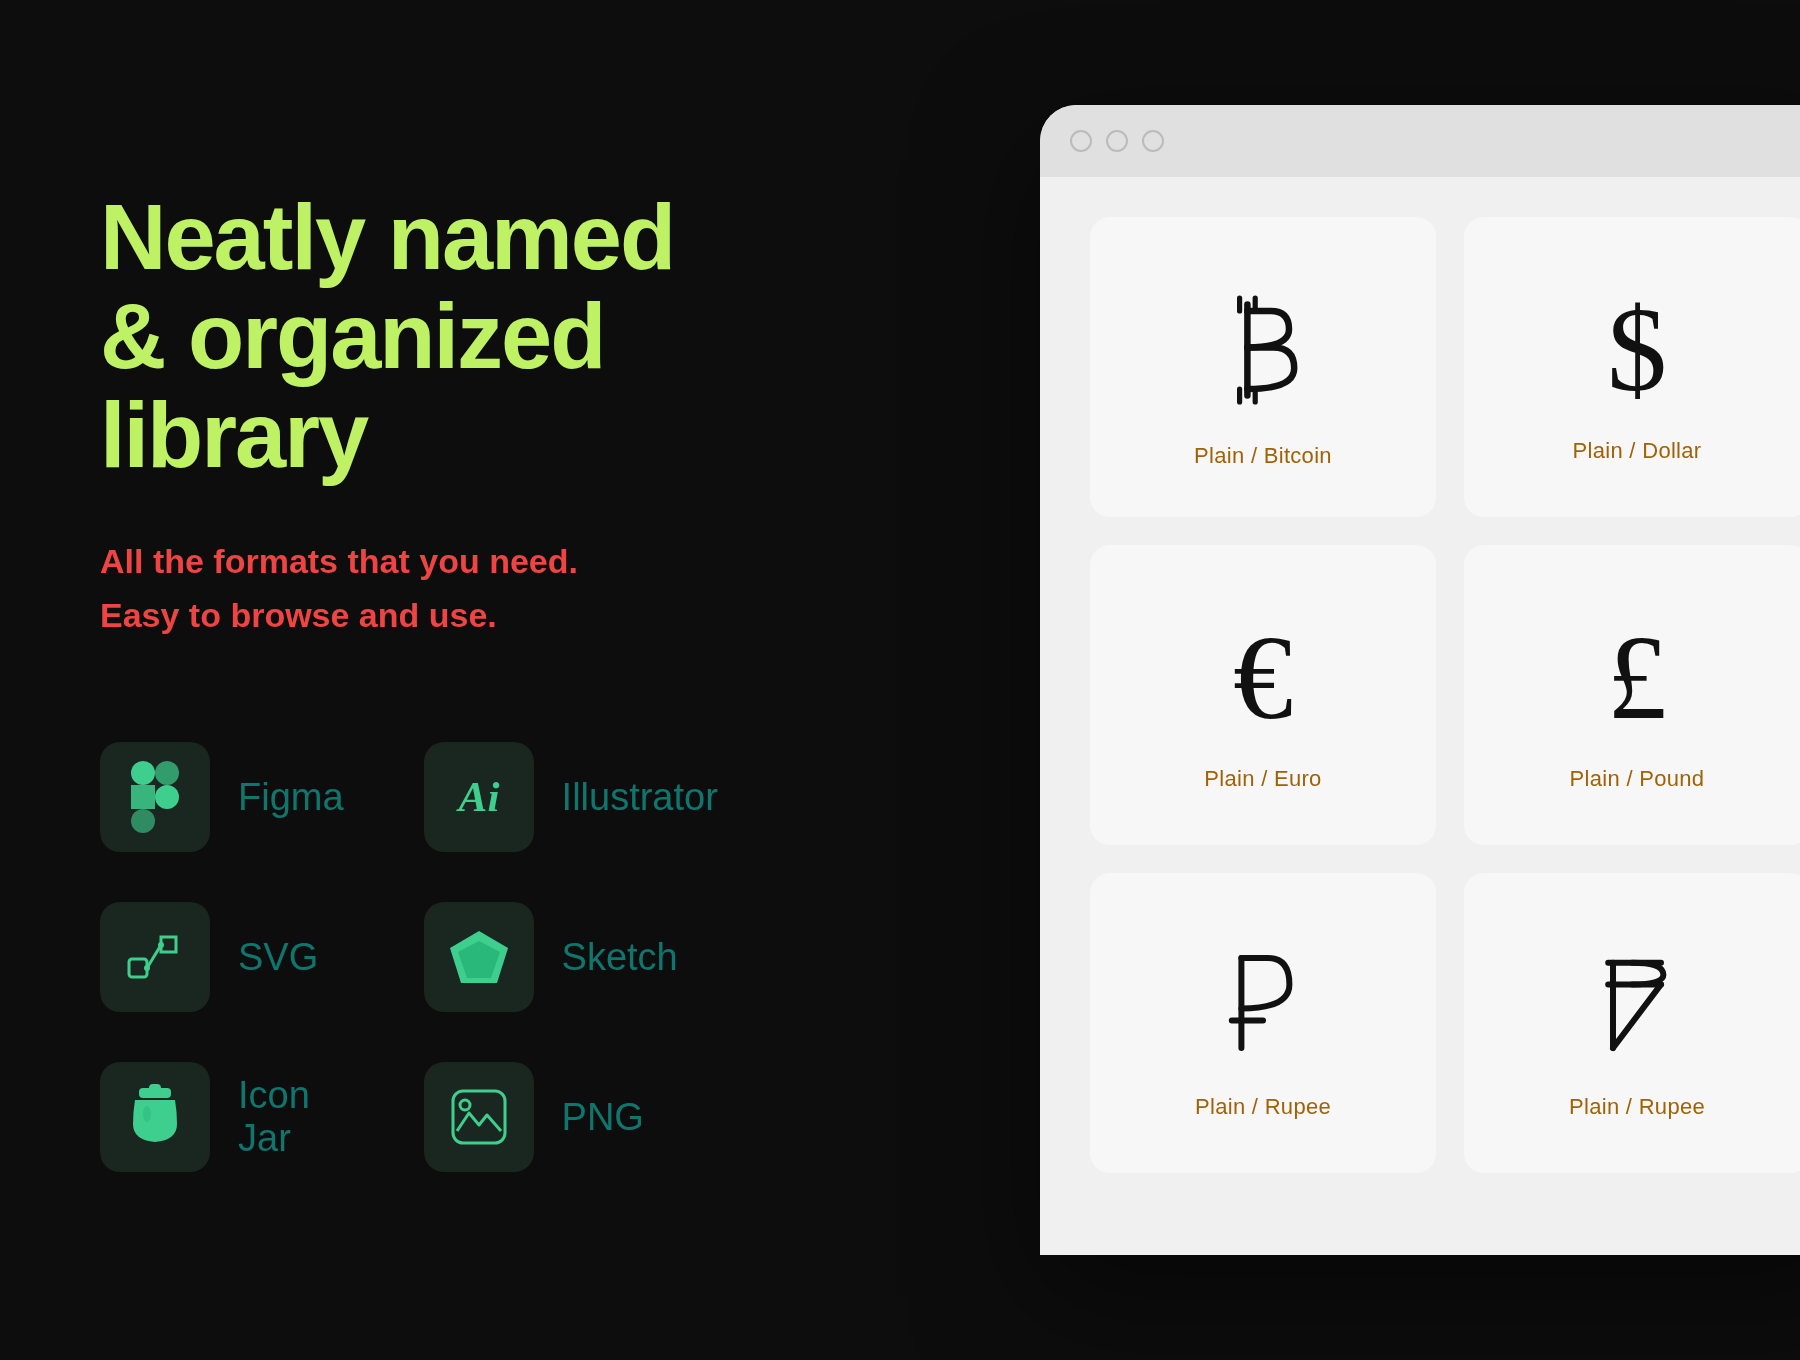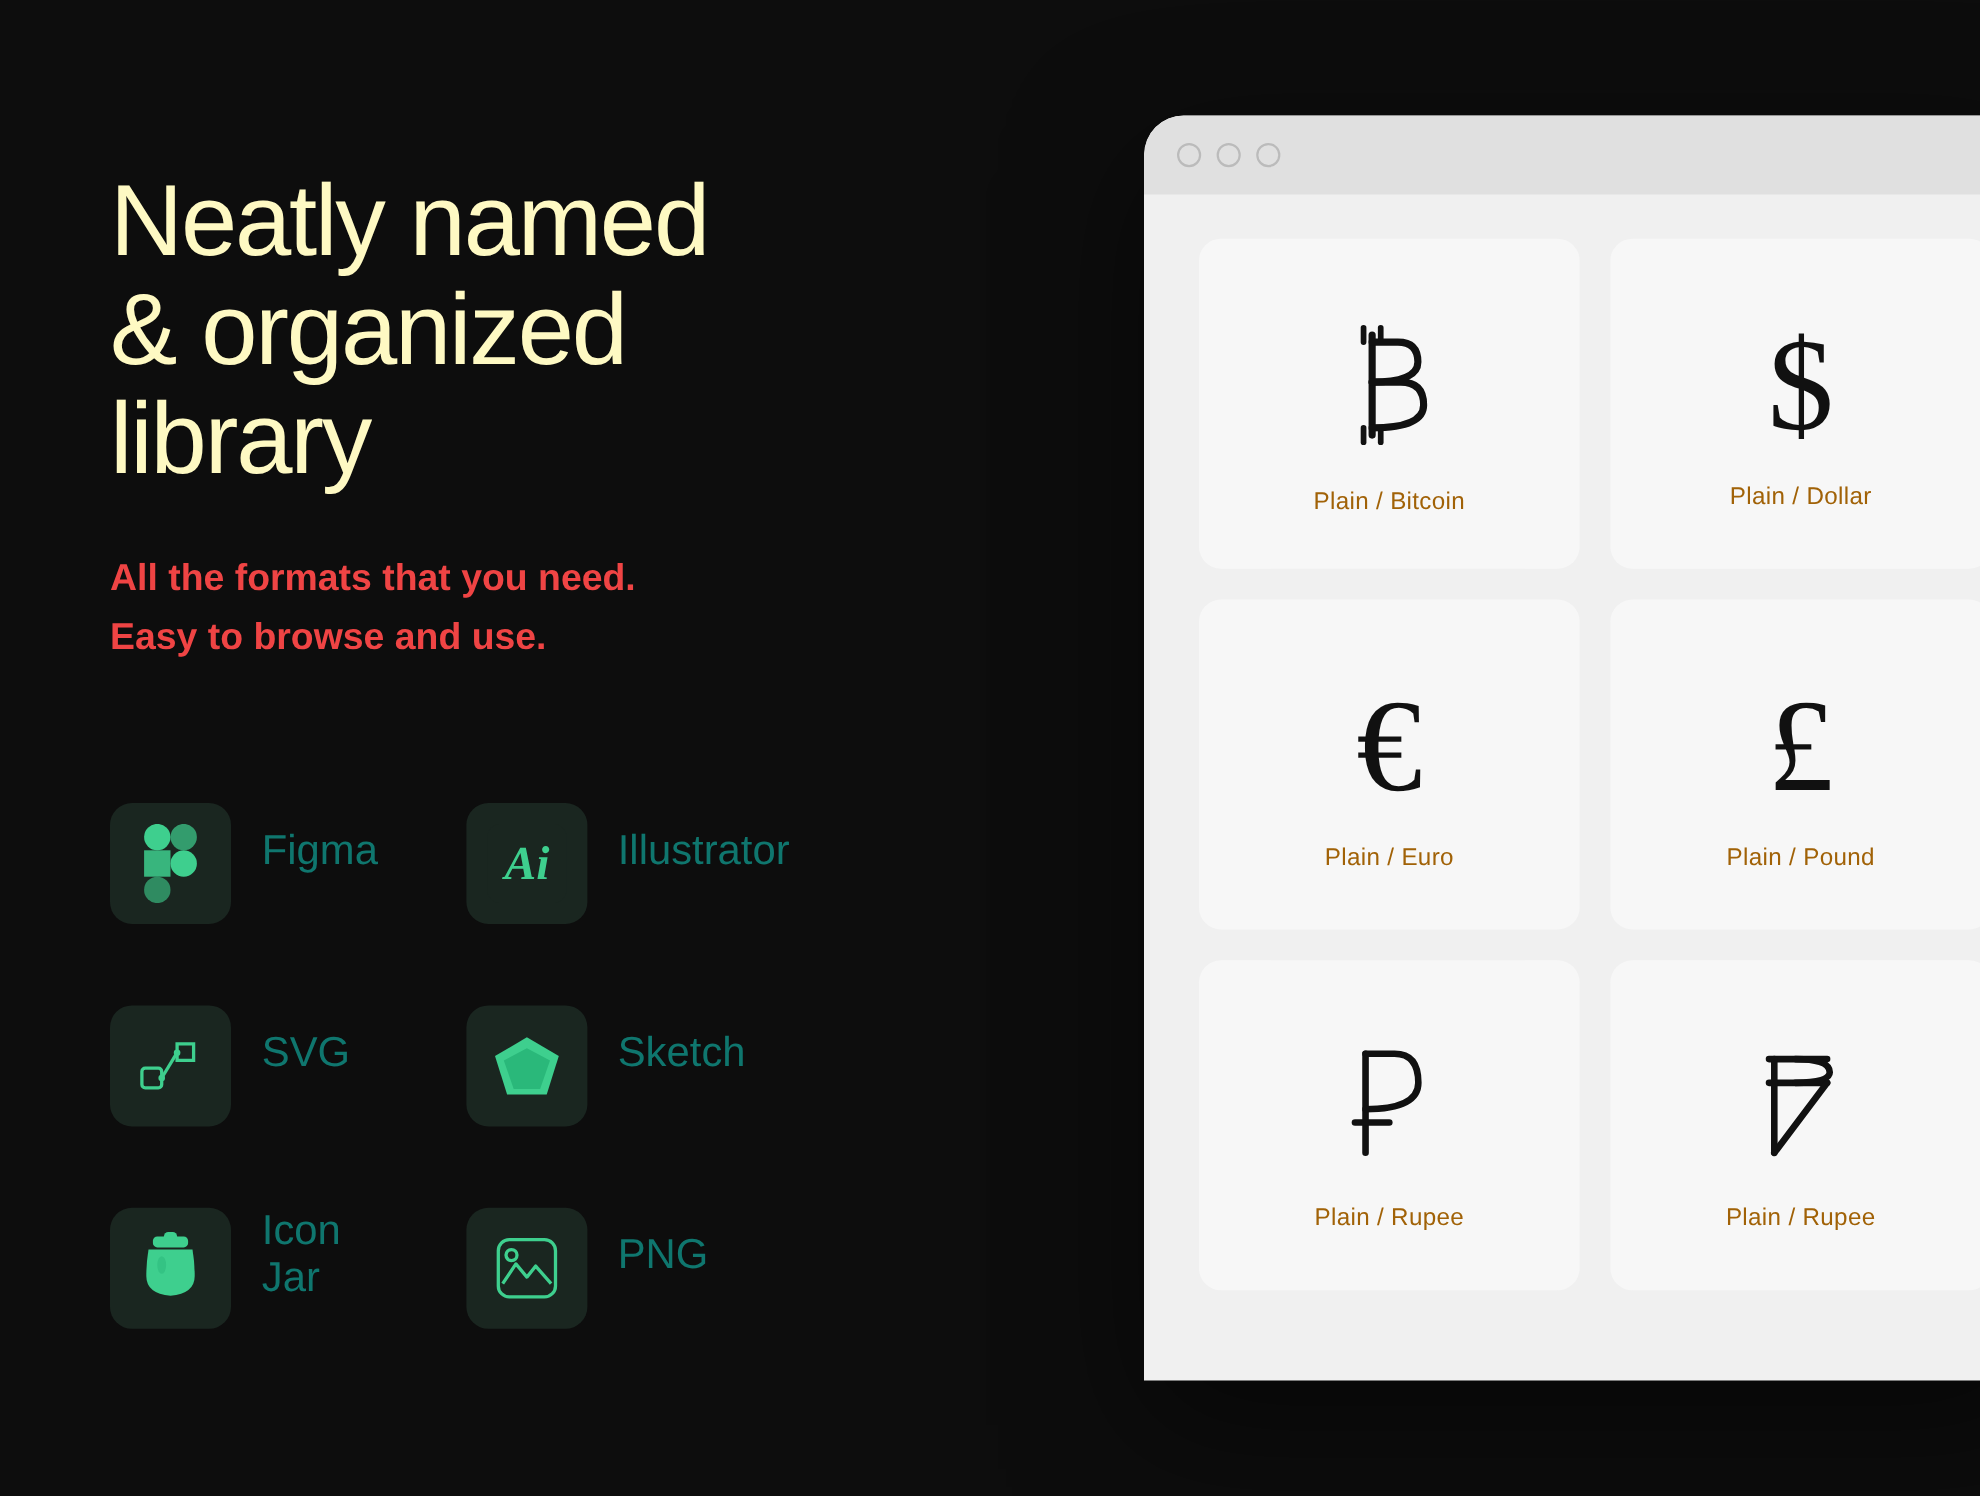--- a/index.html
+++ b/index.html
@@ -19,22 +19,22 @@
       width: 760px;
       padding: 80px 80px 80px 100px;
       display: flex;
       flex-direction: column;
       justify-content: center;
       height: 100%;
     }
 
     .headline {
       font-size: 92px;
-      font-weight: 400;
-      color: #fef9c3;
+      font-weight: 700;
+      color: #bef264;
       line-height: 1.08;
       margin-bottom: 48px;
       letter-spacing: -2px;
     }
 
     .subtitle {
       font-size: 34px;
       color: #ef4444;
       line-height: 1.6;
       margin-bottom: 100px;
@@ -55,21 +55,20 @@
 
     .format-icon {
       width: 110px;
       height: 110px;
       border-radius: 20px;
       background-color: #1a1a1a;
       display: flex;
       align-items: center;
       justify-content: center;
       flex-shrink: 0;
-      margin-top: 24px;
     }
 
     .format-label {
       font-size: 38px;
       color: #0f766e;
       font-weight: 500;
     }
 
     
 

